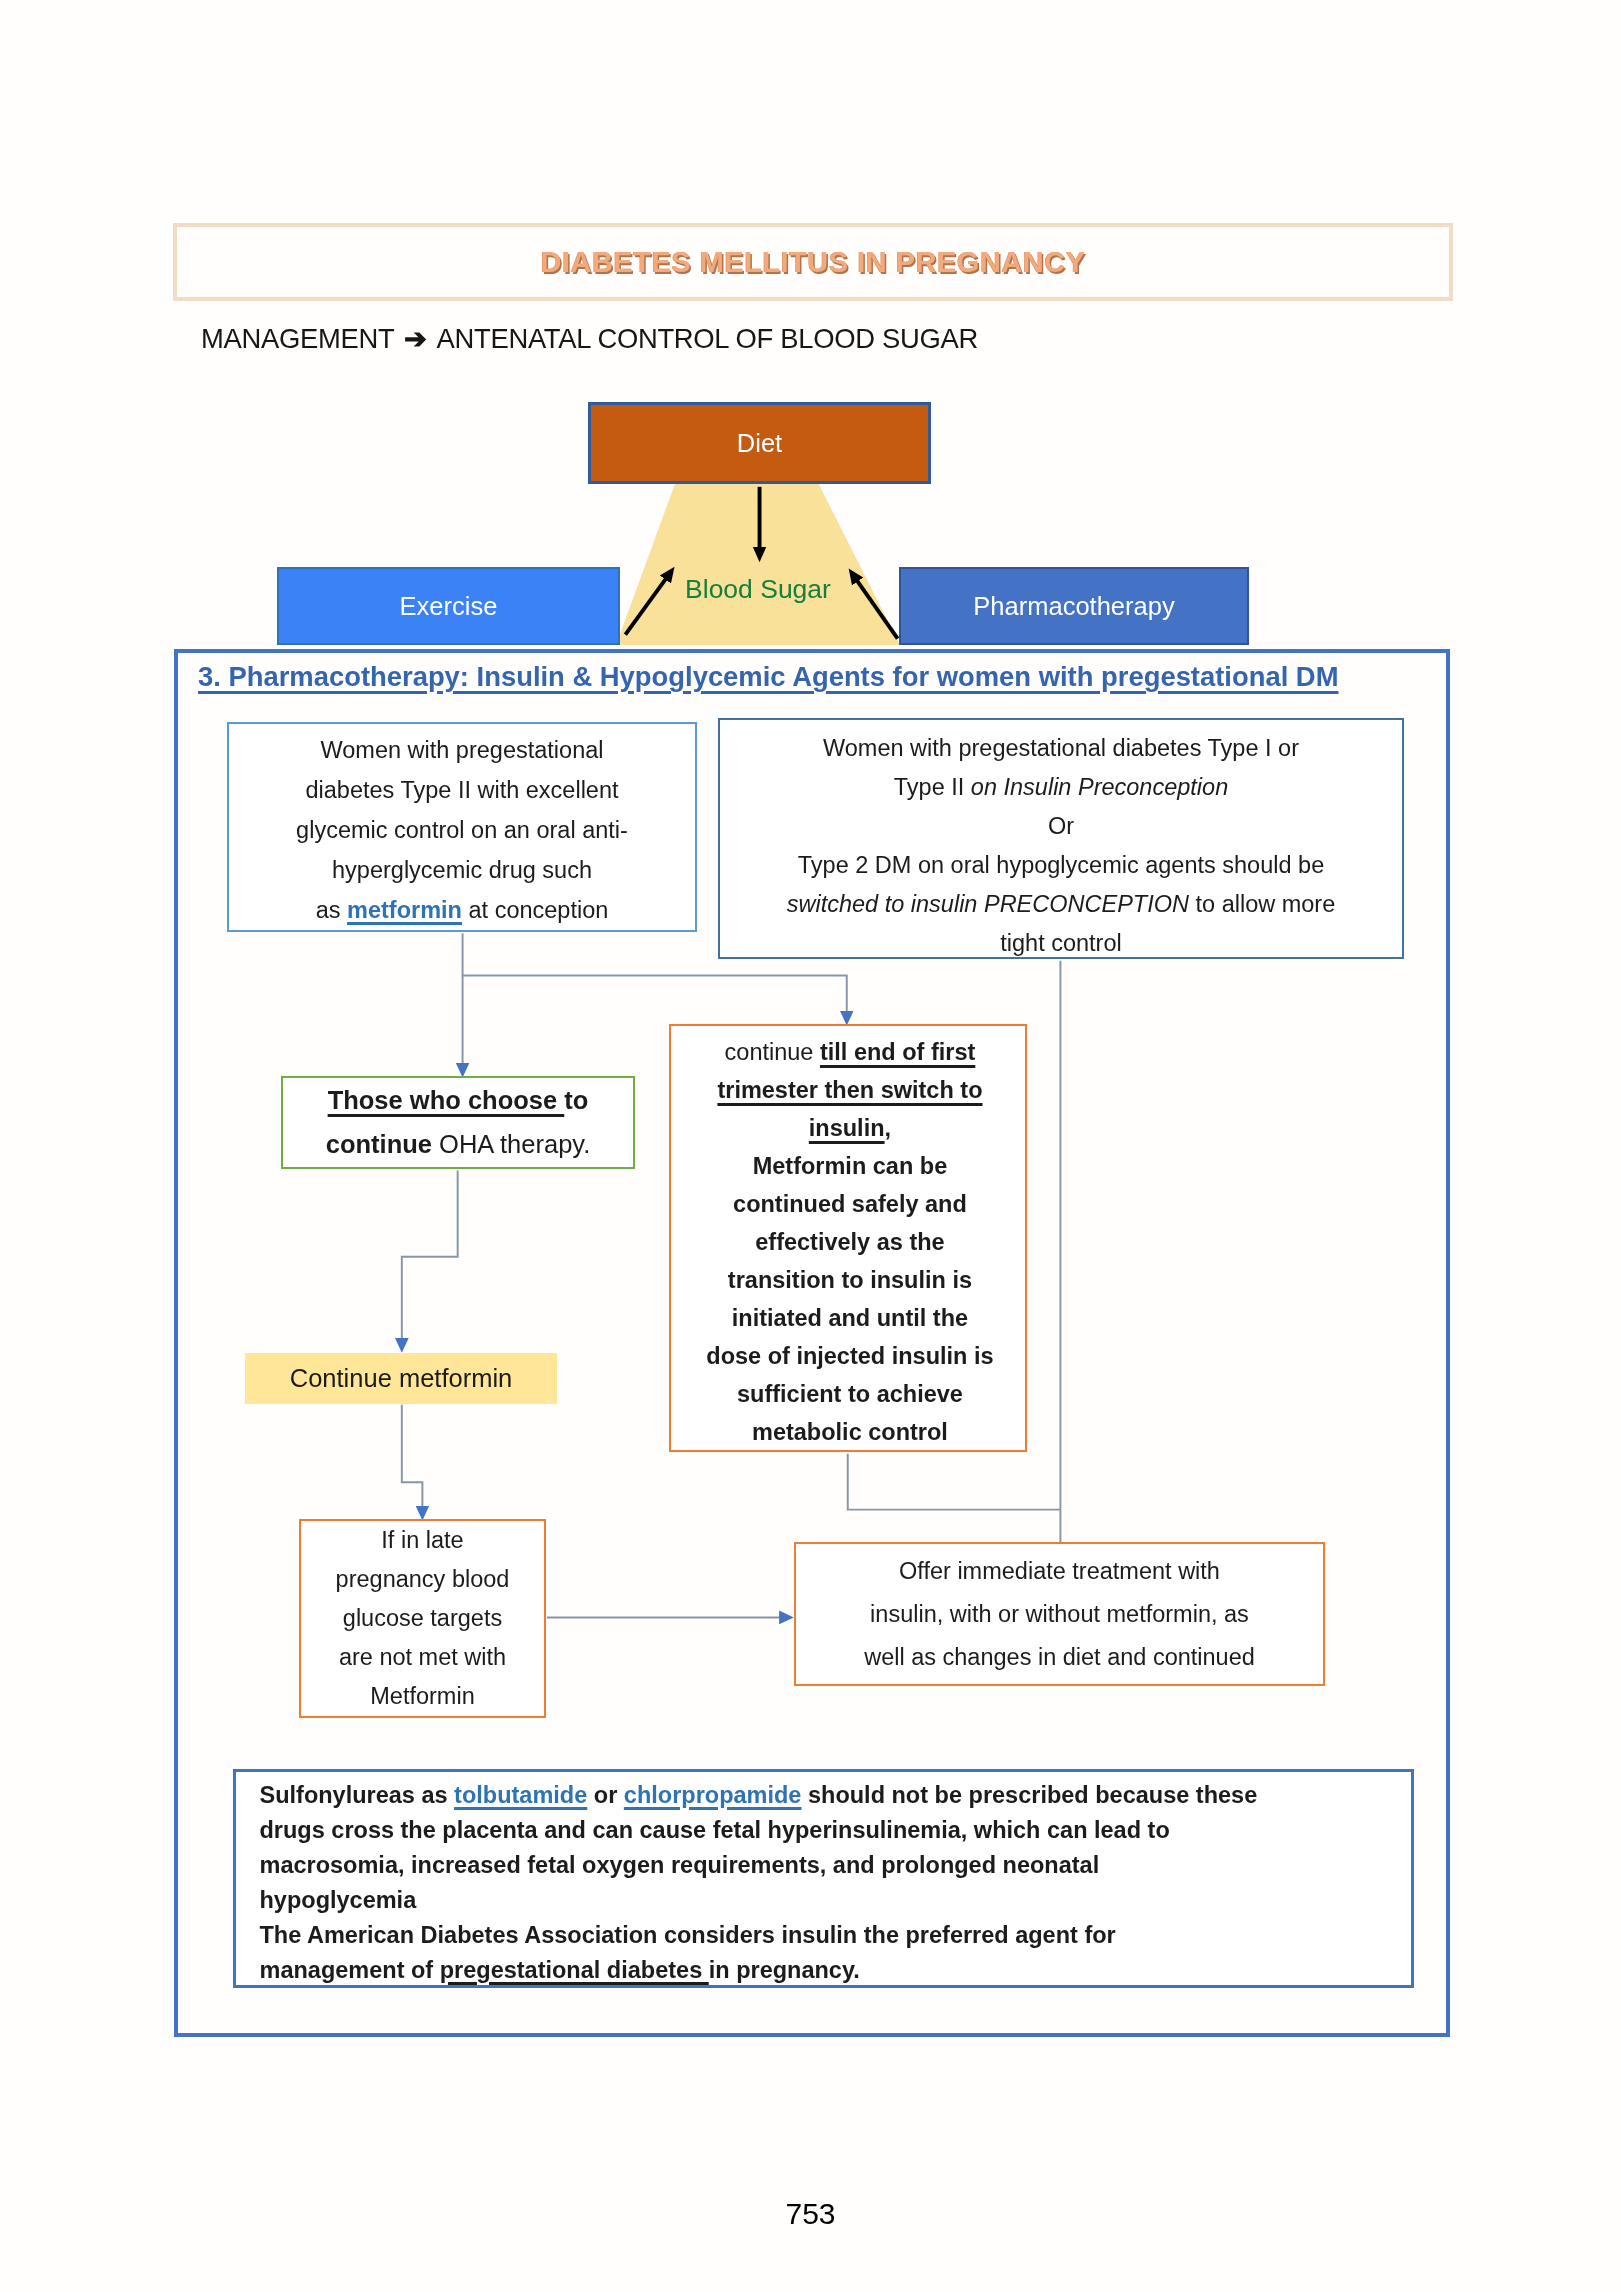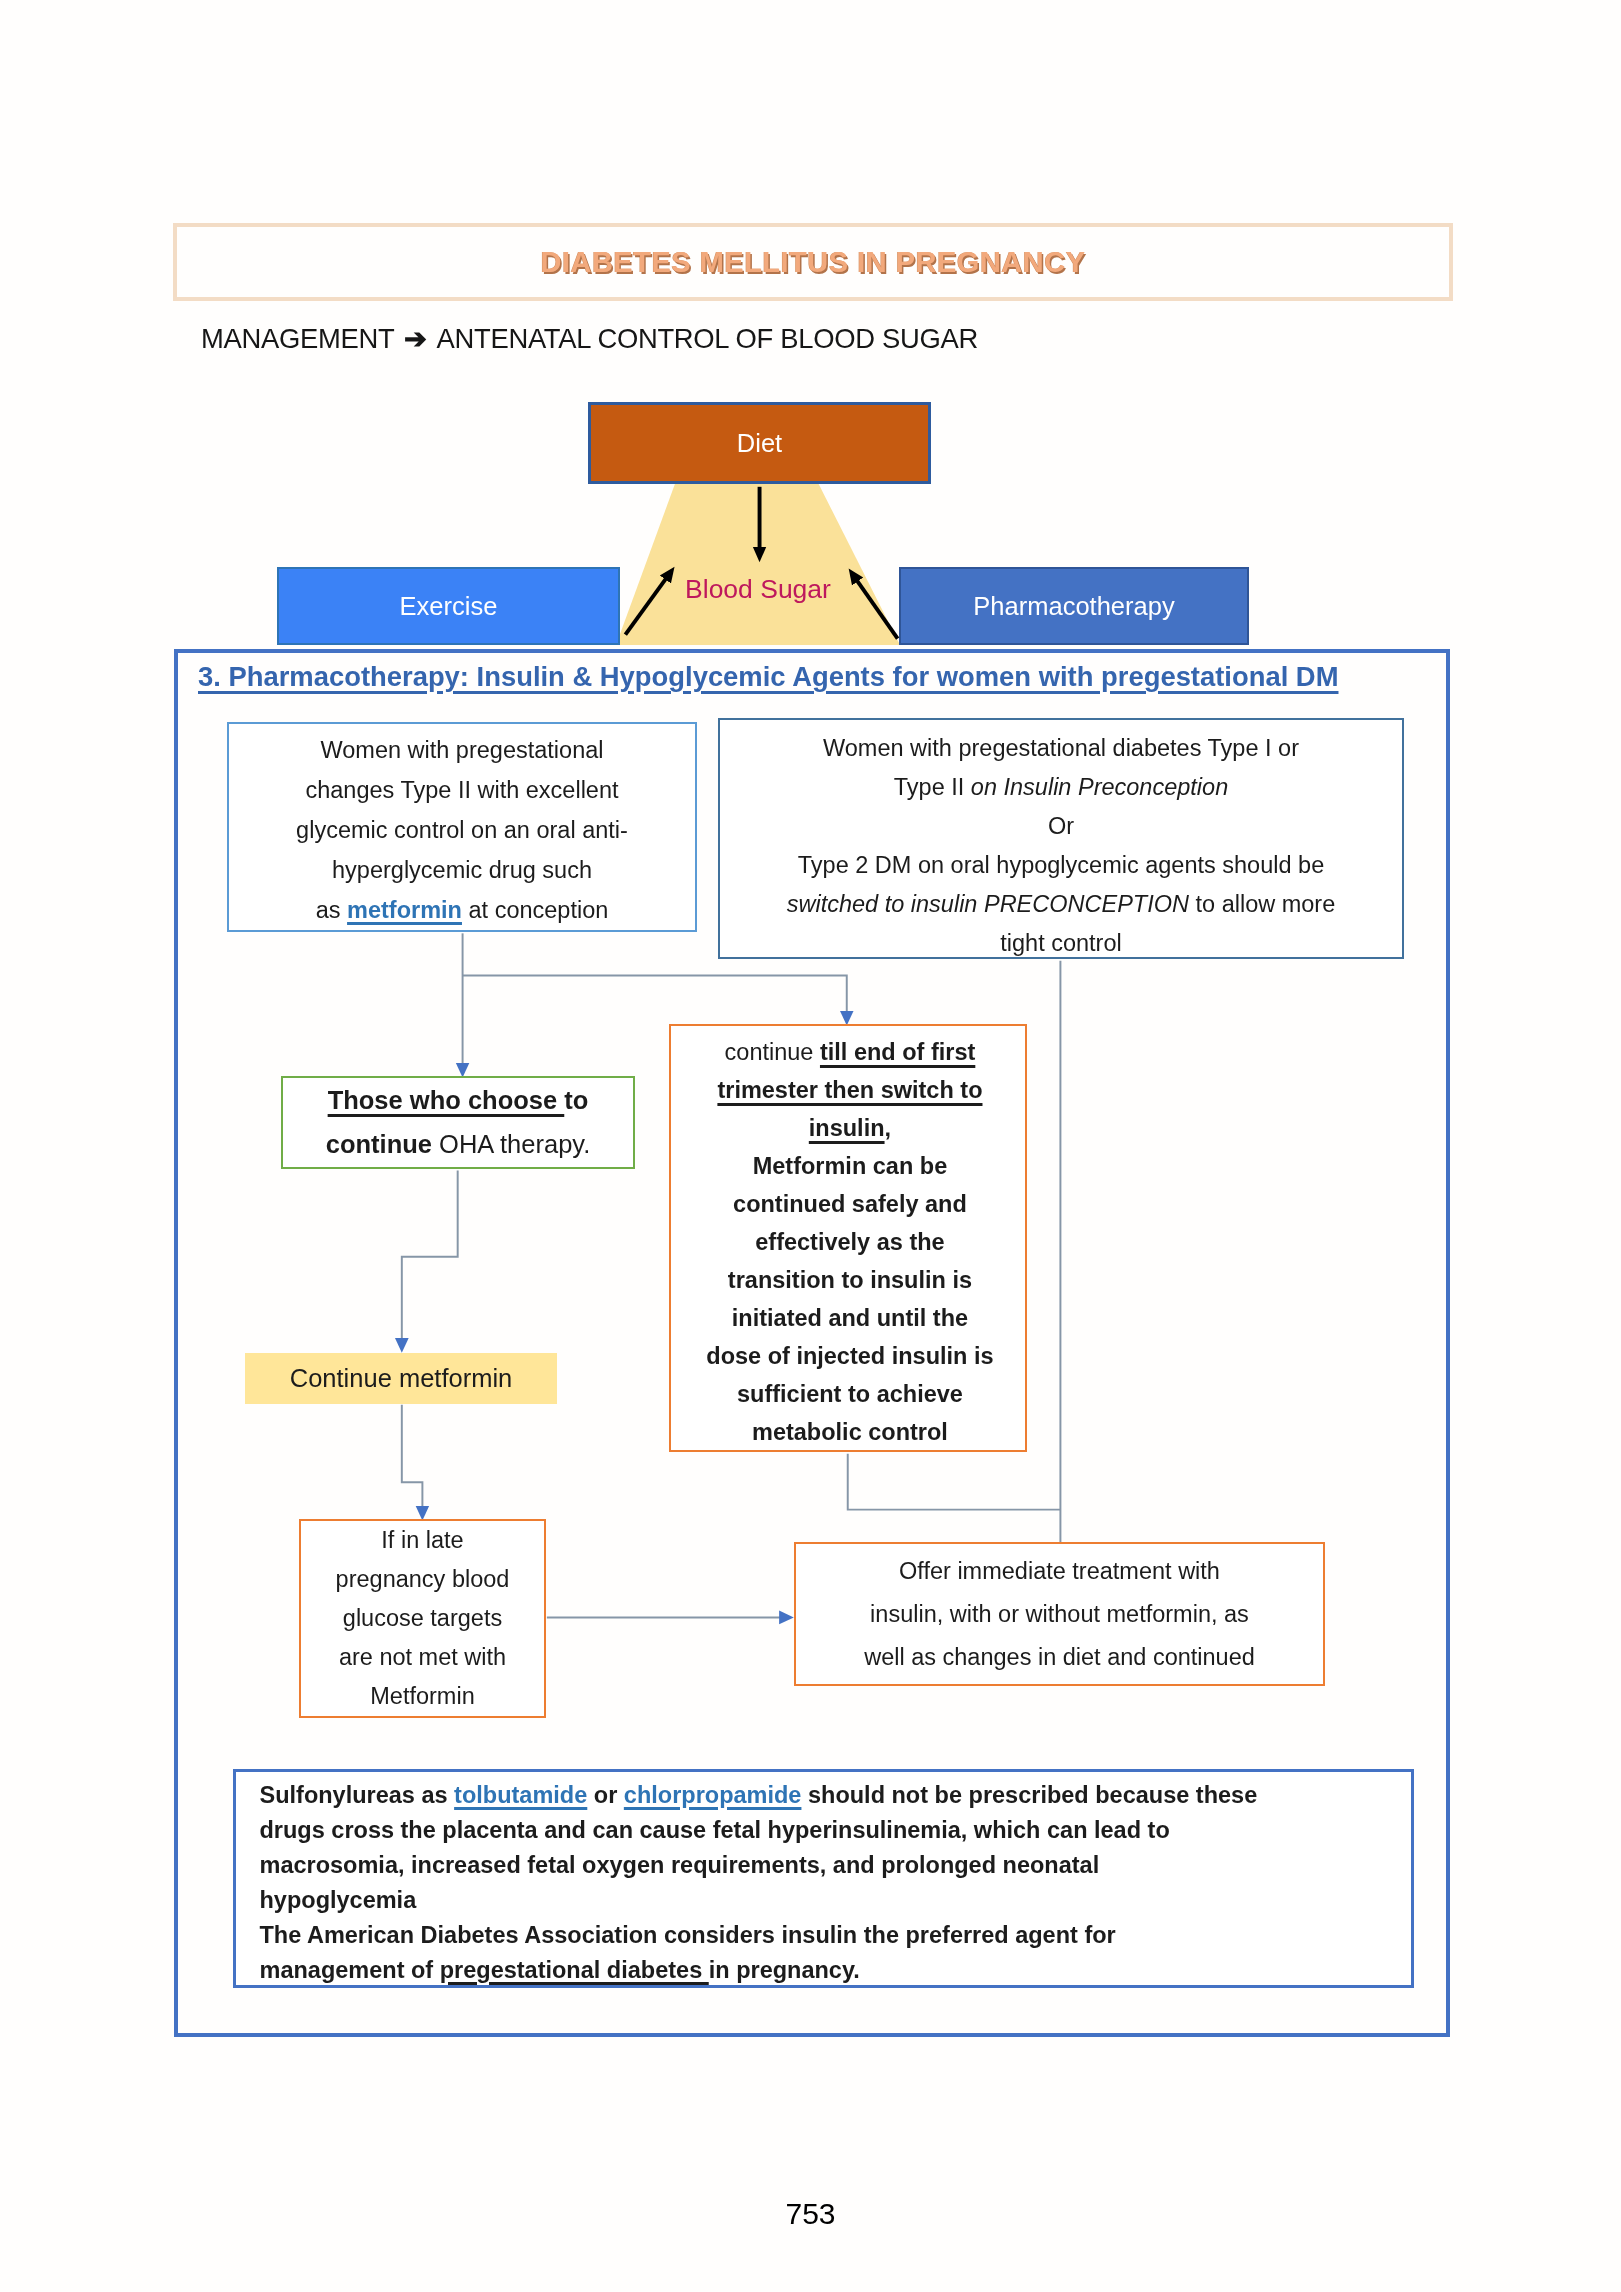--- a/index.html
+++ b/index.html
@@ -15,21 +15,21 @@
   .mgmt{left:201px;top:323px;font-size:27.4px;color:#161616;letter-spacing:-0.3px;}
   .mgmt .arrow{font-weight:bold;margin:0 9.8px;}
 
   
   .trapezoid{left:616px;top:482px;width:284px;height:163px;background:#fae199;
              clip-path:polygon(21% 0,71% 0,100% 100%,0 100%);}
   .diet{left:588px;top:402px;width:343px;height:82px;background:#c55a11;border:3.9px solid #2e5b9e;}
   .exercise{left:277px;top:567px;width:343px;height:78px;background:#3b82f6;border:2.9px solid #2e74b5;}
   .pharma{left:899px;top:567px;width:350px;height:78px;background:#4472c4;border:2.9px solid #2f5597;}
   .node-label{color:#ffffff;font-size:25.5px;}
-  .blood-sugar{left:616px;top:574px;width:284px;text-align:center;font-size:26.5px;color:#be185d;}
+  .blood-sugar{left:616px;top:574px;width:284px;text-align:center;font-size:26.5px;color:#15803d;}
 
   
   .container{left:174px;top:649px;width:1276px;height:1388px;border:4.9px solid #4472c4;background:transparent;}
   .section-heading{left:198px;top:661px;font-size:27.4px;font-weight:bold;color:#3565ae;
                    text-decoration:underline;text-decoration-thickness:2.9px;text-underline-offset:4.9px;}
 
   
   .flowbox{background:#ffffff;box-sizing:border-box;}
   .left-box{left:227px;top:722px;width:470px;height:210px;border:2px solid #5b9bd5;
             font-size:23.5px;line-height:40px;text-align:center;padding-top:5.9px;}
@@ -109,21 +109,21 @@
       <path d="M1082 980 L1082 1575" marker-end="url(#ahBlue)"></path>
       <path d="M865 1483 L865 1540 L1082 1540"></path>
       <path d="M467 1194 L467 1282 L410 1282 L410 1366" marker-end="url(#ahBlue)"></path>
       <path d="M410 1433 L410 1512 L431 1512 L431 1537" marker-end="url(#ahBlue)"></path>
       <path d="M558 1650 L796 1650" marker-end="url(#ahBlue)"></path>
     </g>
   </svg>
 
   <div class="abs flowbox left-box">
     <div>Women with pregestational</div>
-    <div>changes Type II with excellent</div>
+    <div>diabetes Type II with excellent</div>
     <div>glycemic control on an oral anti-</div>
     <div>hyperglycemic drug such</div>
     <div><span>as </span><span class="link">metformin</span><span> at conception</span></div>
   </div>
 
   <div class="abs flowbox right-box">
     <div>Women with pregestational diabetes Type I or</div>
     <div><span>Type II </span><span class="i">on Insulin Preconception</span></div>
     <div>Or</div>
     <div>Type 2 DM on oral hypoglycemic agents should be</div>

